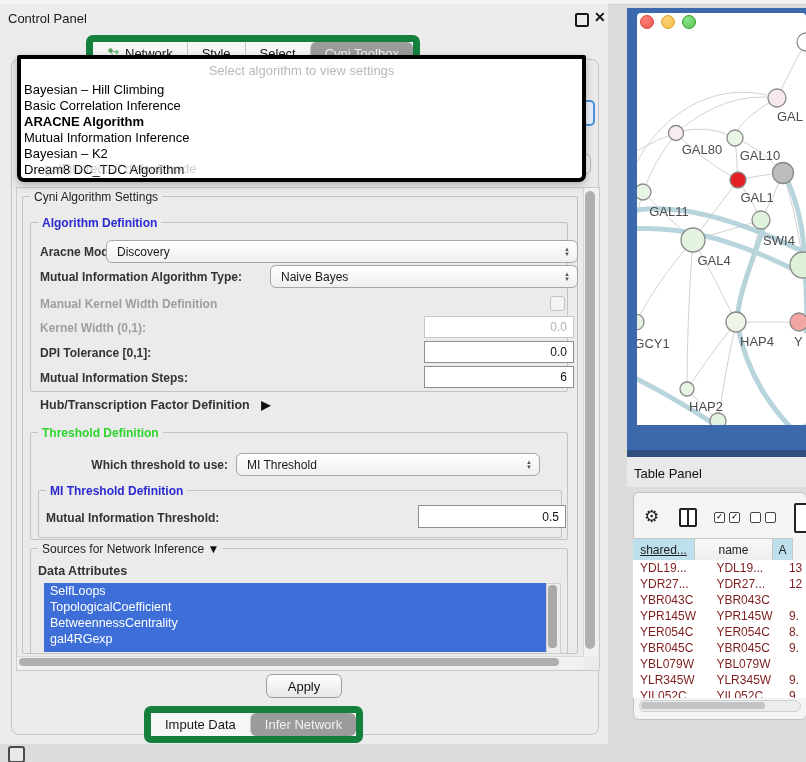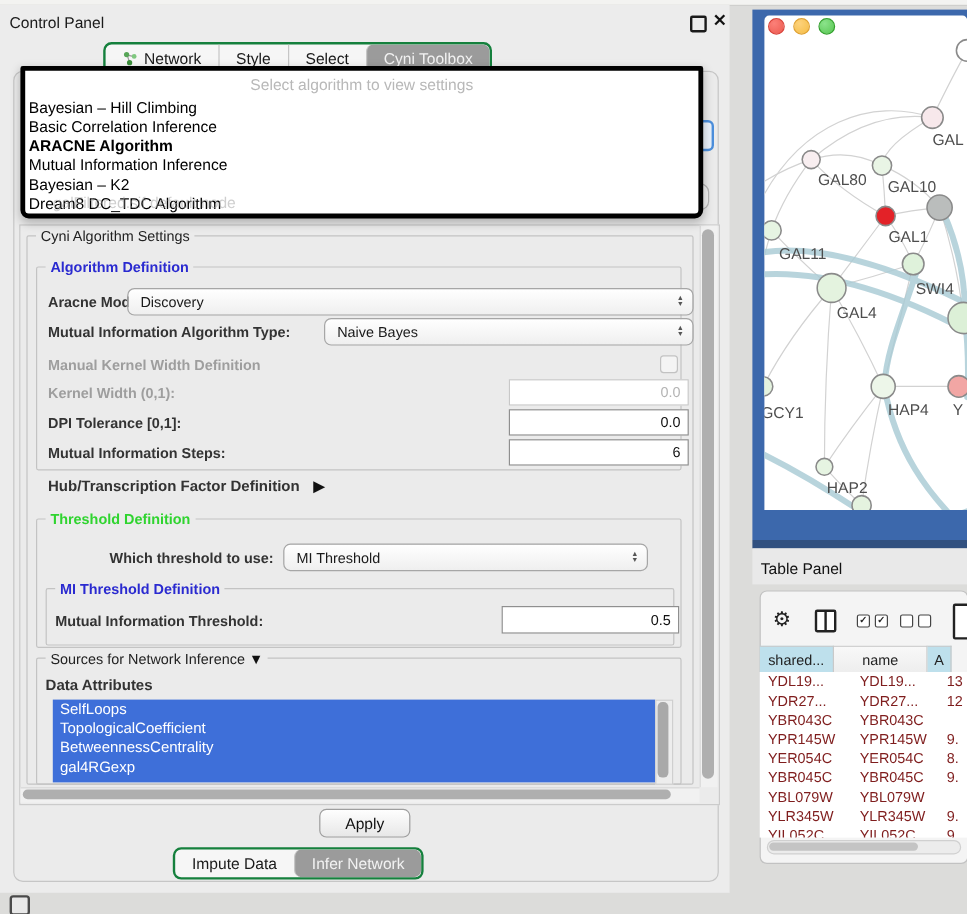--- a/index.html
+++ b/index.html
@@ -6,21 +6,21 @@
   body{width:806px;height:762px;position:relative;overflow:hidden;
        font-family:"Liberation Sans",sans-serif;background:#DCDCDA;font-size:12px;color:#222}
   .abs{position:absolute}
   
   .panel-bg{left:0;top:4px;width:608px;height:740px;background:#ECECEC}
   .top-strip{left:0;top:0;width:806px;height:4px;background:#F3F3F1;border-bottom:1px solid #CFCFCD}
   .cp-title{left:8px;top:11px;font-size:13px;color:#1a1a1a}
   .float-btn{left:575px;top:13px;width:10px;height:10px;border:2px solid #1a1a1a;border-radius:2px;background:#ECECEC}
   .close-btn{left:594px;top:9px;font-size:14px;font-weight:bold;color:#111}
   
-  .tabbar{display:flex;height:23px;border:2px solid #15803d;border-radius:7px;background:#F6F6F6;overflow:hidden}
+  .tabbar{display:flex;height:23px;border:7px solid #15803d;border-radius:7px;background:#F6F6F6;overflow:hidden}
   .tab{padding:0 14px;line-height:23px;font-size:13px;color:#1a1a1a;display:flex;align-items:center;gap:5px;border-left:1px solid #C6C6C6;white-space:nowrap}
   .tab:first-child{border-left:none}
   .tab.sel{background:#9B9B9B;color:#F2F2F2;border-radius:6px}
   
   .overlay{left:17px;top:55px;width:561px;height:119px;background:#FFF;border:4px solid #000000;
            border-radius:2px 2px 7px 7px;box-shadow:0 3px 8px rgba(0,0,0,.25);z-index:50}
   .overlay .ph{position:absolute;left:0;top:4px;width:100%;text-align:center;color:#B8B8B8;font-size:13px}
   .dd-item{position:absolute;left:3px;height:16px;line-height:16px;font-size:13px;color:#000;white-space:nowrap}
   .frag-text{left:44px;top:161px;font-size:13px;color:#9F9F9F;opacity:.5;z-index:60;white-space:nowrap}
   .frag-blue{left:579px;top:100px;width:12px;height:22px;border:2px solid #4C8FDC;border-radius:5px;background:#EAF2FB;z-index:10}
@@ -311,21 +311,21 @@
 <div class="abs" style="left:714px;top:512px;display:flex;gap:4px">
     <span class="cb">✓</span>
     <span class="cb">✓</span>
   </div>
 <div class="abs" style="left:750px;top:512px;display:flex;gap:4px">
     <span class="cb"></span>
     <span class="cb"></span>
   </div>
 <div class="abs doc-icon"></div>
 <div class="abs thead" id="tbl-head">
-    <div class="th sel" style="width: 61px;">shared...</div>
+    <div class="th sel" style="width: 61px; text-decoration: underline;">shared...</div>
     <div class="th" style="width: 77px;">name</div>
     <div class="th sel" style="width: 19px;">A</div>
   </div>
 <div class="abs tbody" id="tbl-body">
     <div class="tr">
       <div class="td" style="width: 77px; padding-left: 7px;">YDL19...</div>
       <div class="td" style="width: 77px; padding-left: 7px;">YDL19...</div>
       <div class="td" style="width: 19px; padding-left: 3px;">13</div>
     </div>
     <div class="tr">

